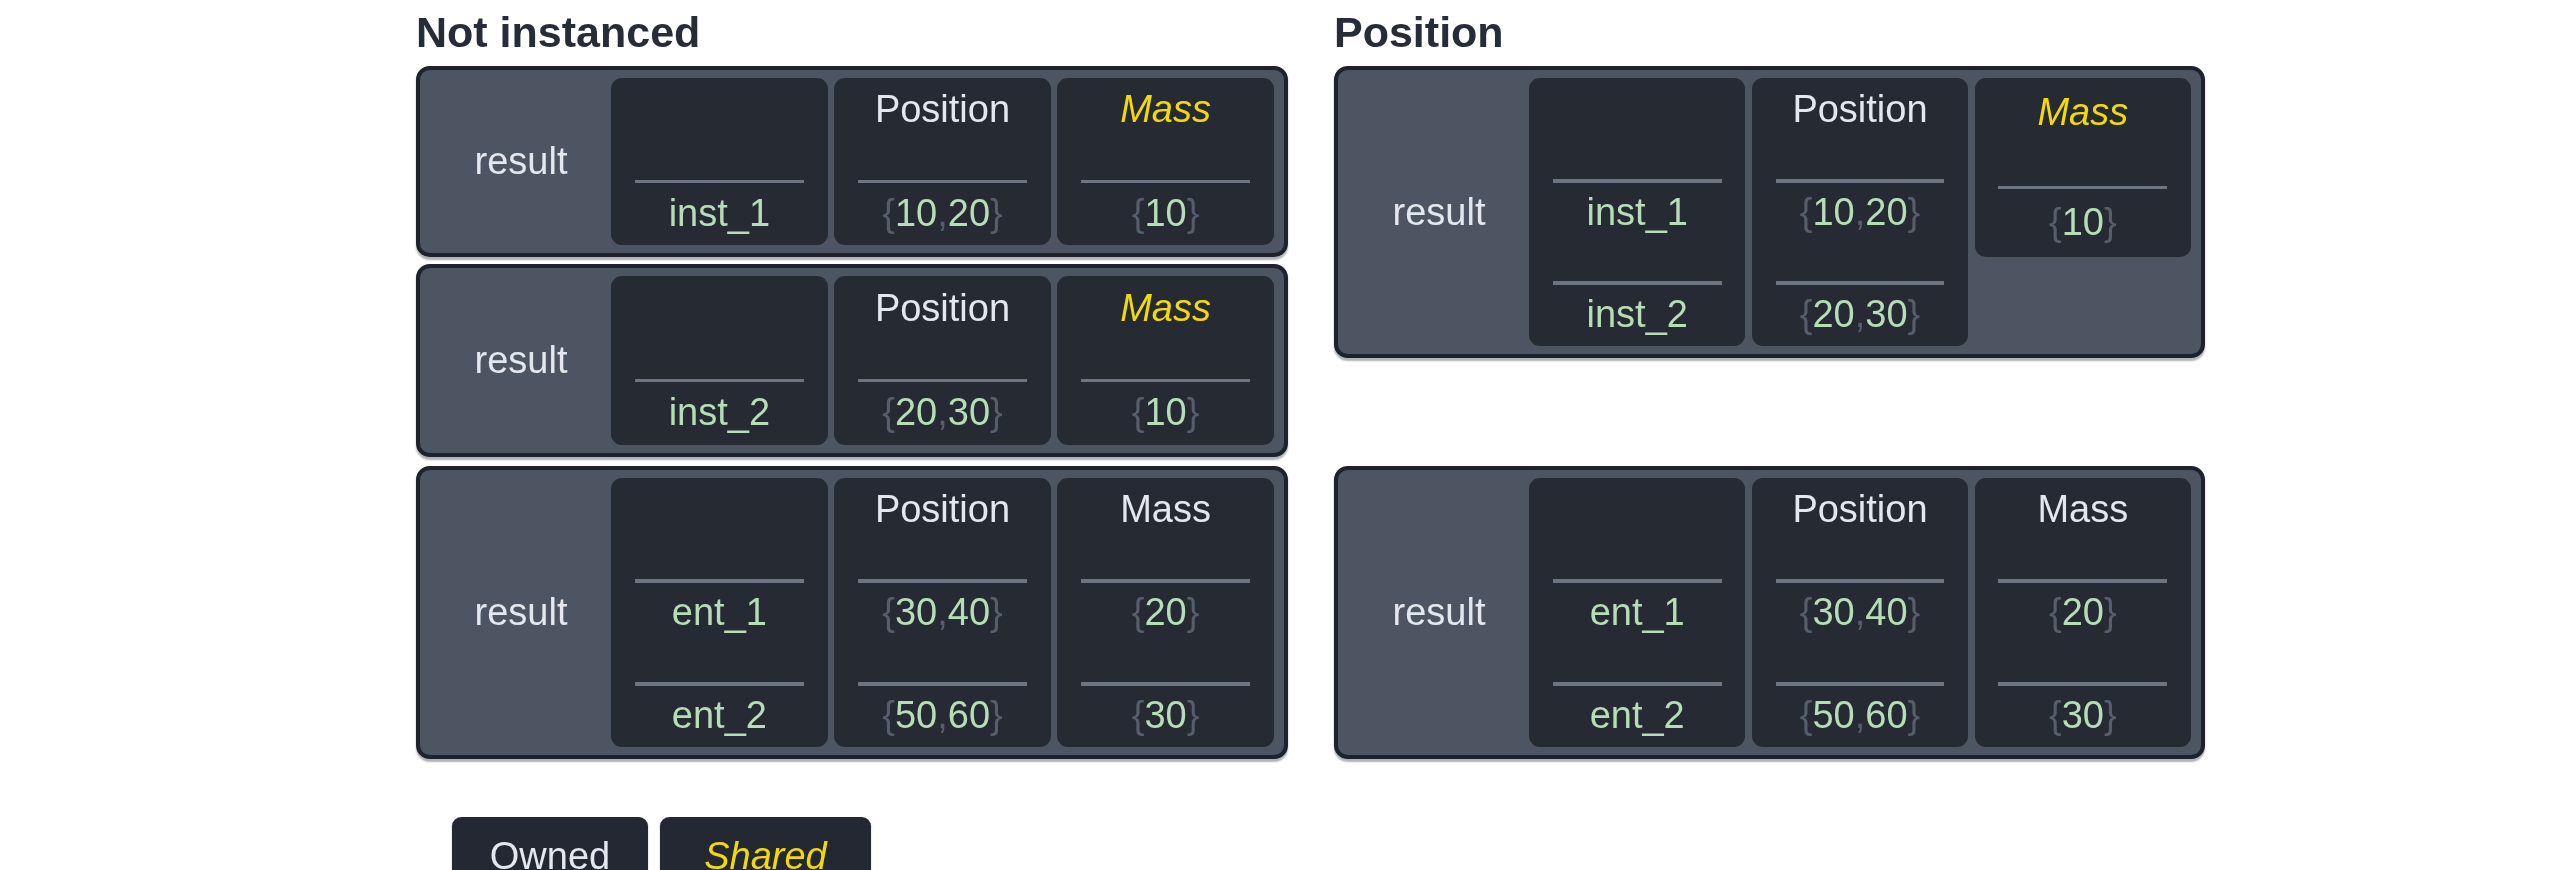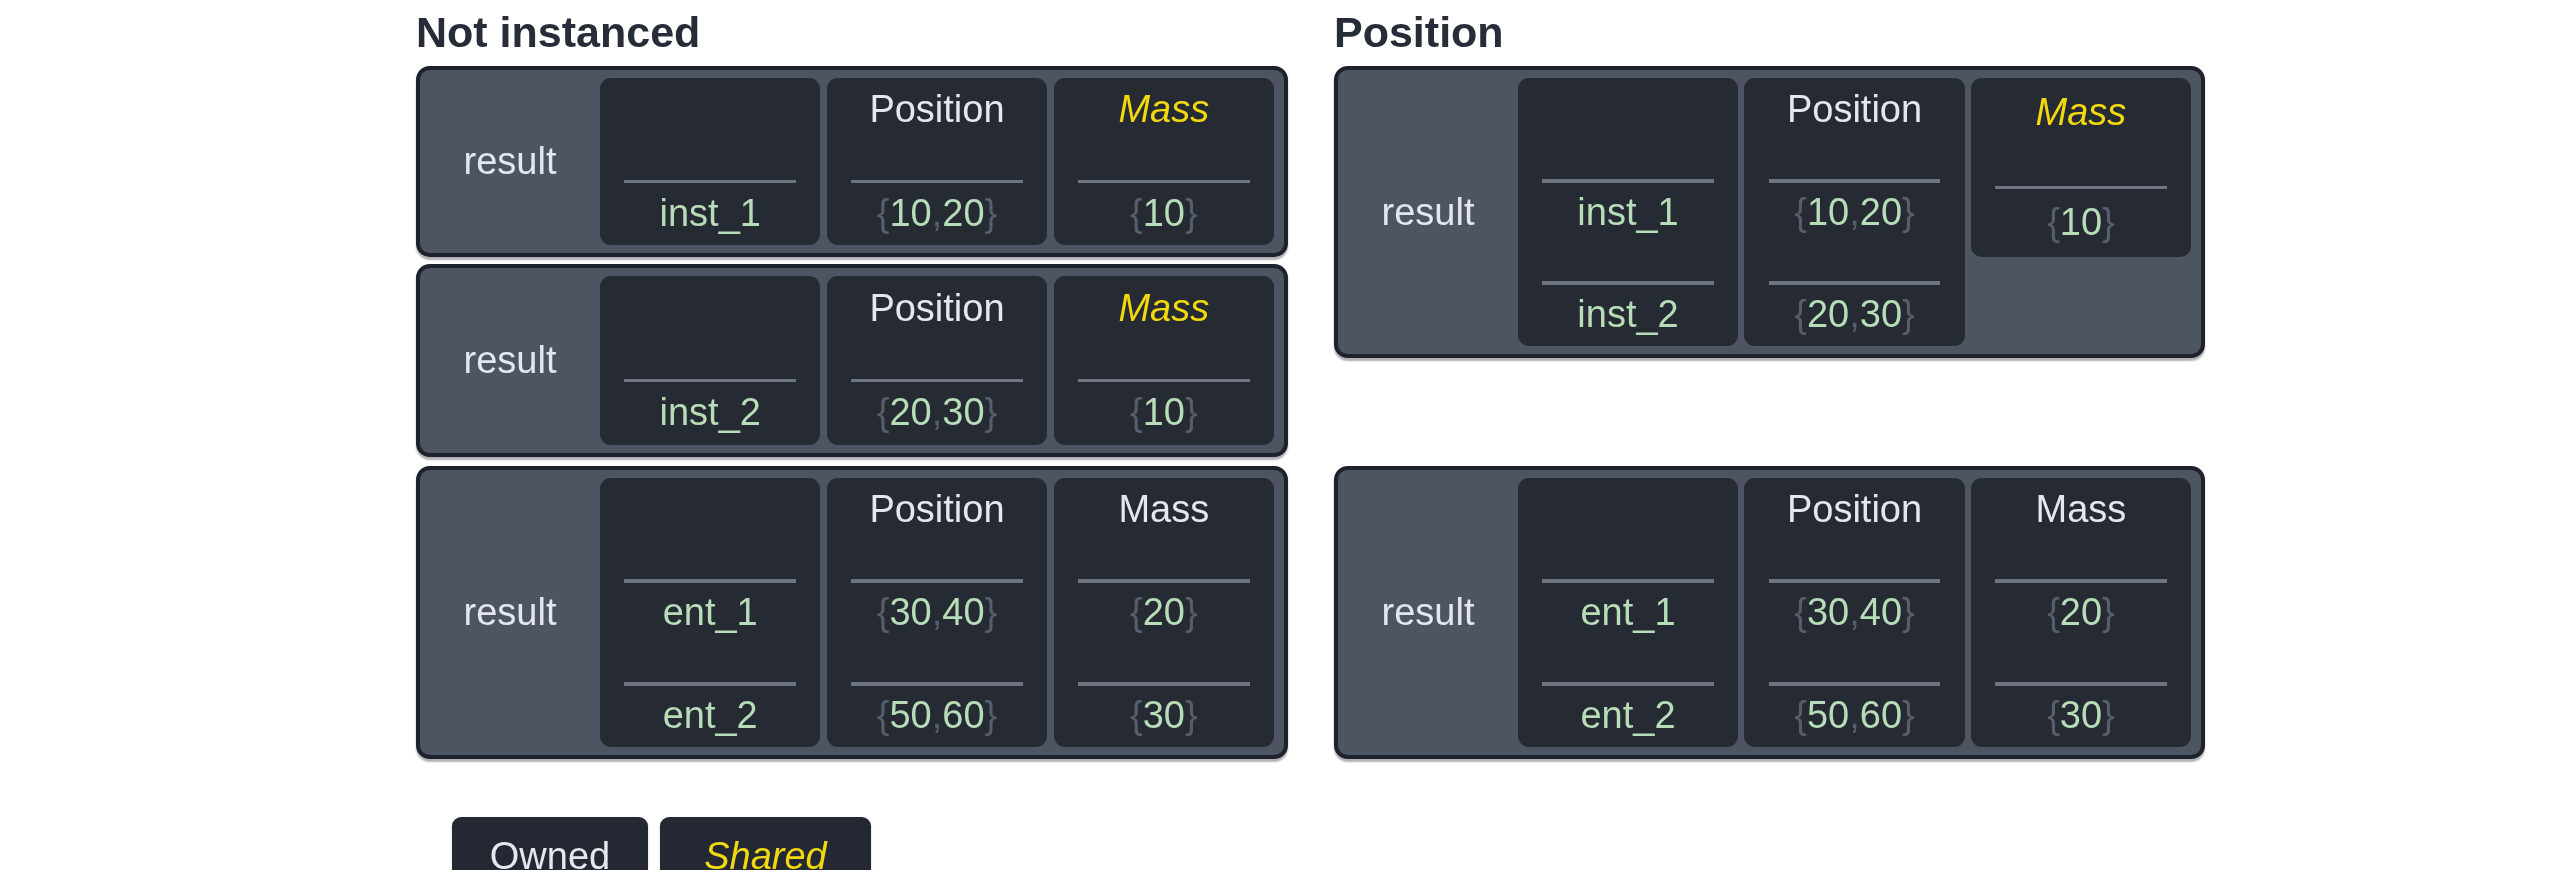--- a/index.html
+++ b/index.html
@@ -40,20 +40,21 @@
   #table-3 { left: 1334px; top: 66px;  width: 871px; height: 292px; }
   #table-4 { left: 1334px; top: 466px; width: 871px; height: 293px; }
 
   .result-area {
     flex: 0 0 180px;
     display: flex;
     align-items: center;
     justify-content: center;
     font-size: 38px;
     color: var(--owned-text, #e4e7ed);
+    margin-left: 11px;
   }
   .cells {
     flex: 1;
     display: flex;
     gap: 6.4px;
     min-width: 0;
   }
   .ccell {
     flex: 1;
     background: var(--cell-bg, #252a33);

